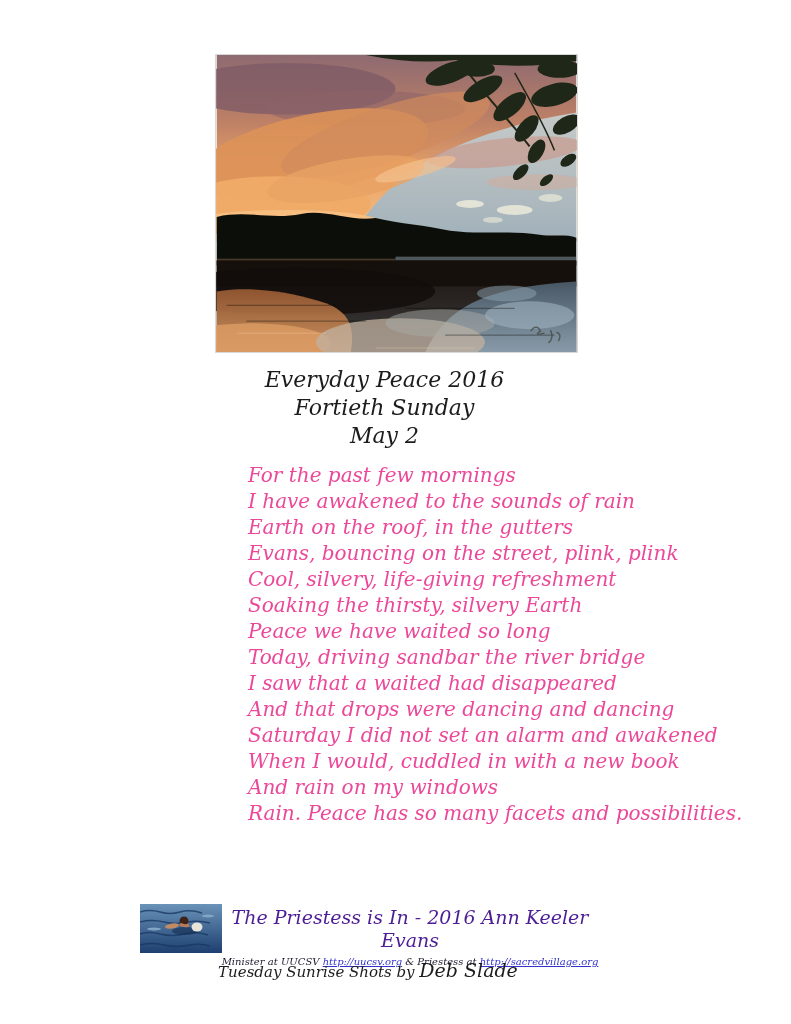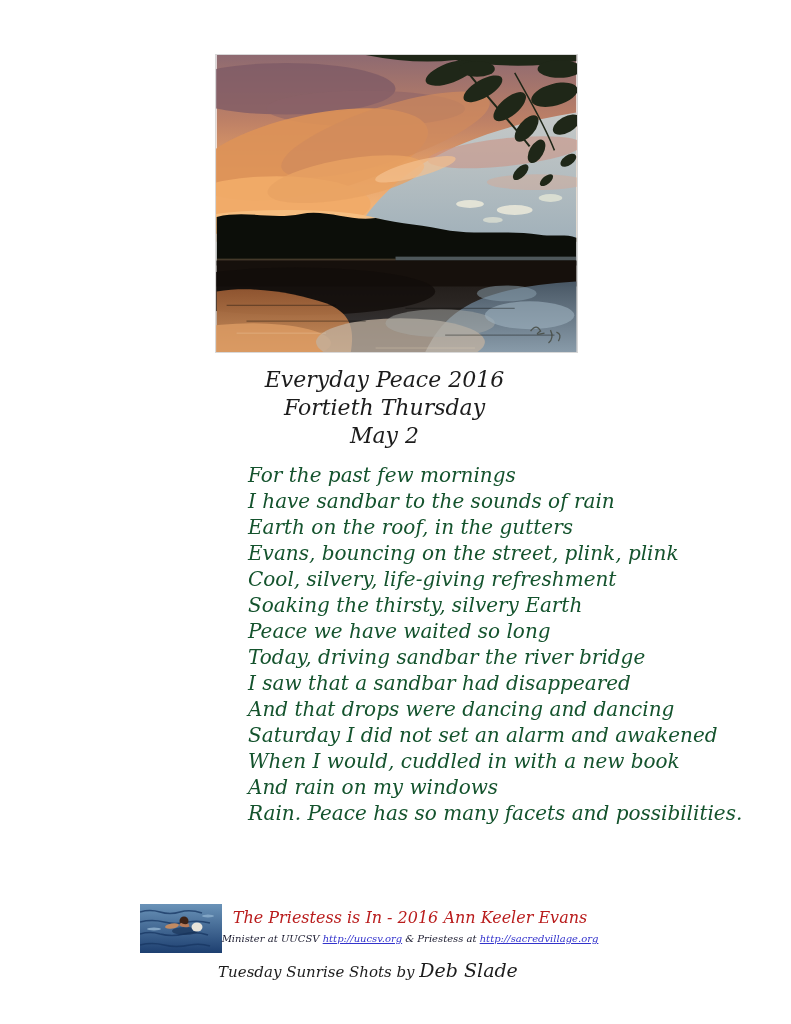--- a/index.html
+++ b/index.html
@@ -34,42 +34,42 @@
     font-size: 22px;
     line-height: 28px;
     color: #1c1c1c;
   }
   .poem {
     position: absolute;
     top: 462px;
     left: 248px;
     font-size: 20px;
     line-height: 26px;
-    color: #14532d;
+    color: #ec4899;
     white-space: nowrap;
   }
   .footer-photo {
     position: absolute;
     left: 140px;
     top: 904px;
     width: 82px;
     height: 49px;
     overflow: hidden;
   }
   .footer-text {
     position: absolute;
     left: 210px;
     top: 906px;
     width: 400px;
     text-align: center;
   }
   .footer-byline {
-    font-size: 16px;
+    font-size: 19px;
     line-height: 23px;
-    color: #b91c1c;
+    color: #4c1d95;
   }
   .footer-affil {
     font-size: 10px;
     line-height: 19px;
     color: #1a1a2e;
   }
   .footer-affil a {
     color: #3333cc;
     text-decoration: underline;
     cursor: pointer;
@@ -177,34 +177,34 @@
       </g>
 
       <g>
         <path d="M316,278 q6,-8 10,0 q-8,5 4,2 m6,-3 q4,8 -2,13 m8,-11 q6,2 2,9" stroke="#454a42" stroke-width="1.3" fill="none" opacity="0.85"></path>
       </g>
     </svg>
   </div>
 
   <div class="title-block">
     <div>Everyday Peace 2016</div>
-    <div>Fortieth Thursday</div>
+    <div>Fortieth Sunday</div>
     <div>May 2</div>
   </div>
 
   <div class="poem">
     <div>For the past few mornings</div>
-    <div>I have sandbar to the sounds of rain</div>
+    <div>I have awakened to the sounds of rain</div>
     <div>Earth on the roof, in the gutters</div>
     <div>Evans, bouncing on the street, plink, plink</div>
     <div>Cool, silvery, life-giving refreshment</div>
     <div>Soaking the thirsty, silvery Earth</div>
     <div>Peace we have waited so long</div>
     <div>Today, driving sandbar the river bridge</div>
-    <div>I saw that a sandbar had disappeared</div>
+    <div>I saw that a waited had disappeared</div>
     <div>And that drops were dancing and dancing</div>
     <div>Saturday I did not set an alarm and awakened</div>
     <div>When I would, cuddled in with a new book</div>
     <div>And rain on my windows</div>
     <div>Rain. Peace has so many facets and possibilities.</div>
   </div>
 
   <div class="footer-photo">
     <svg width="82" height="49" viewBox="0 0 82 49">
       <defs>

